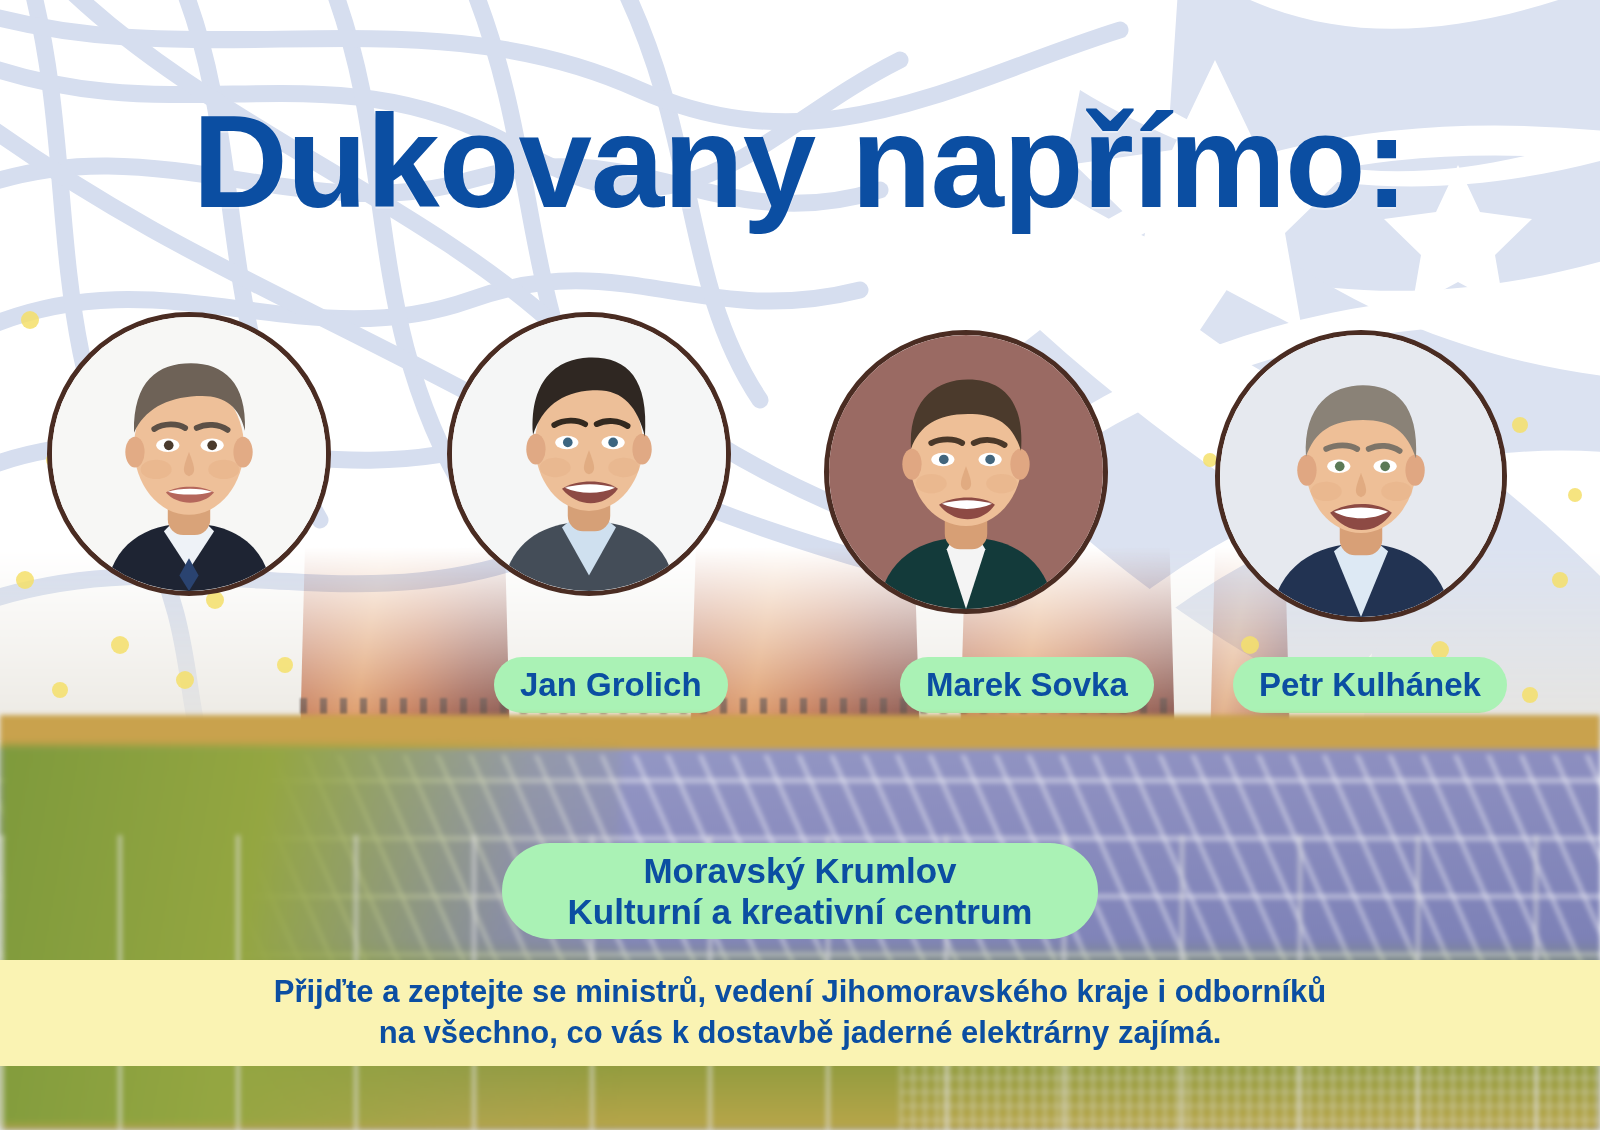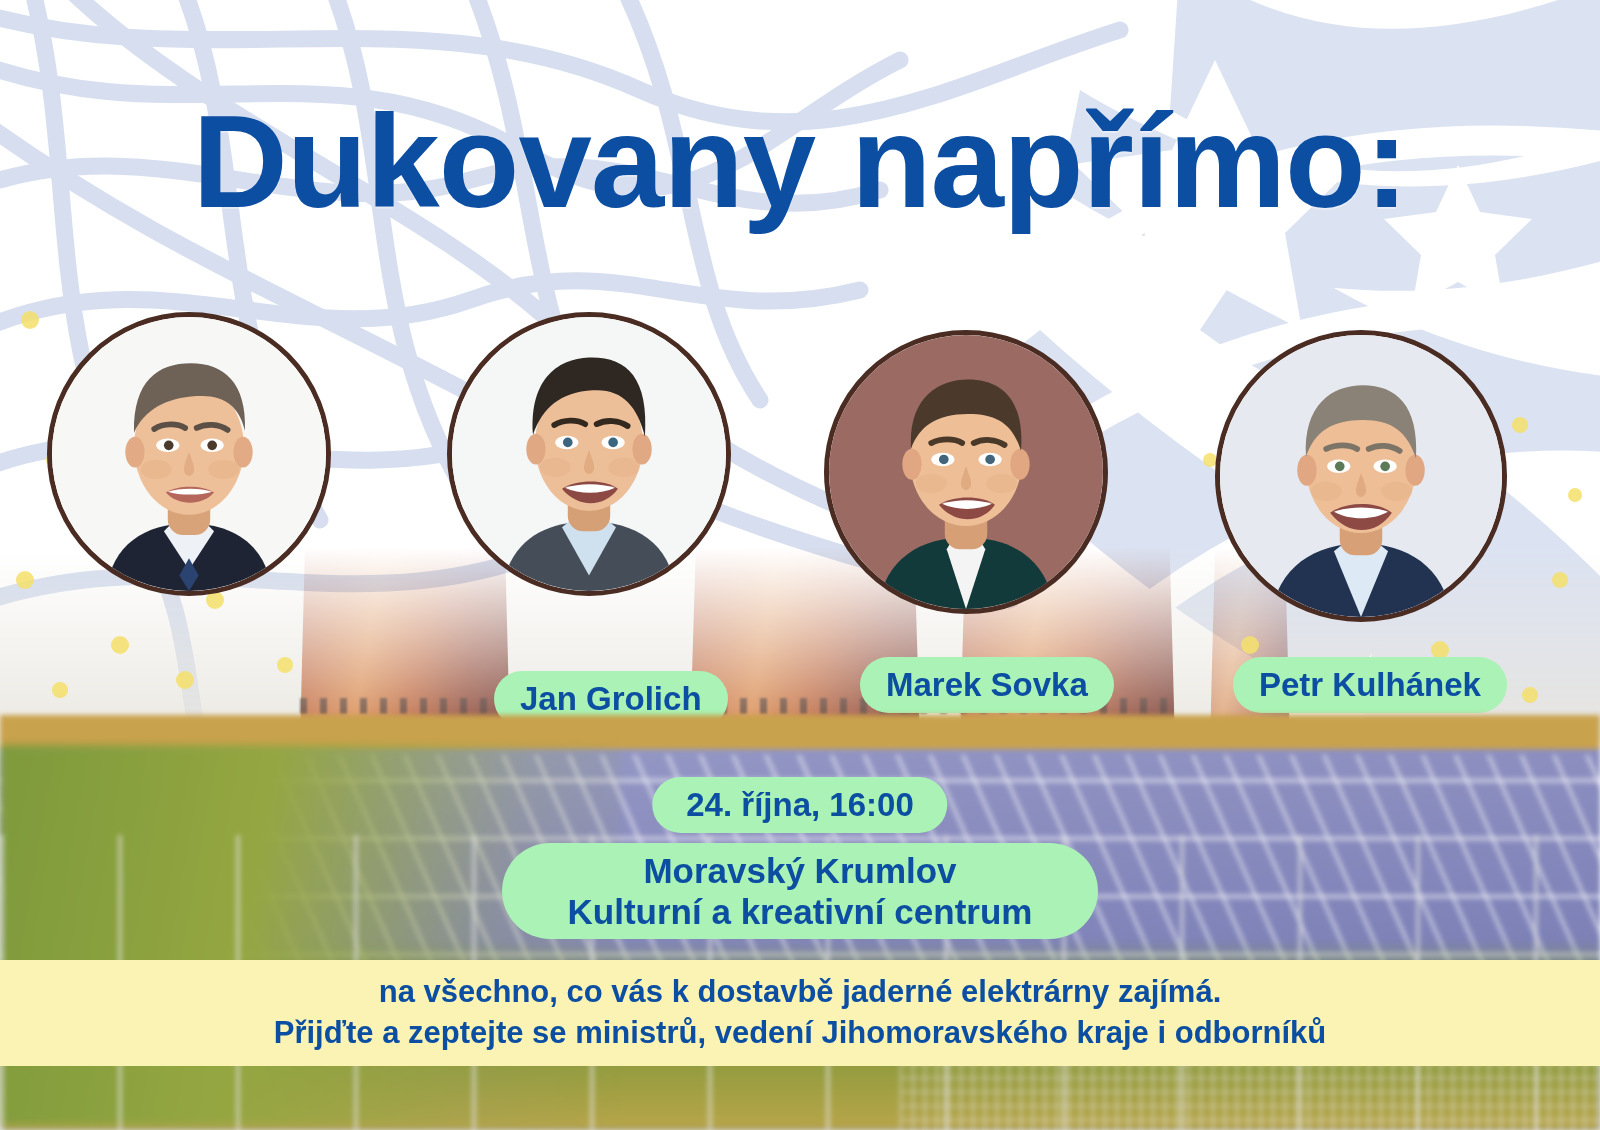--- a/index.html
+++ b/index.html
@@ -296,21 +296,21 @@
       <circle cx="120" cy="130" r="5" fill="#3c6580"></circle>
       <circle cx="167" cy="130" r="5" fill="#3c6580"></circle>
       <path d="M142,138 C136,154 134,160 142,163 C150,160 148,154 142,138" fill="#dda77d" opacity=".8"></path>
 
       <path d="M114,178 C130,168 158,168 172,178 C158,198 130,198 114,178 Z" fill="#8d4a44"></path>
       <path d="M117,177 C132,172 154,172 169,177 C154,184 132,184 117,177 Z" fill="#fff"></path>
       <ellipse cx="107" cy="156" rx="16" ry="10" fill="#e0a87f" opacity=".3"></ellipse>
       <ellipse cx="178" cy="156" rx="16" ry="10" fill="#e0a87f" opacity=".3"></ellipse>
     </svg>
   </div>
-  <div class="pill name-pill" style="left:494px; top:657px;margin-top:14px;">Jan Grolich</div>
+  <div class="pill name-pill" style="left:494px; top:657px;">Jan Grolich</div>
 
   <div class="portrait" style="left:824px; top:330px; width:284px; height:284px;">
     <svg class="ph-img" viewBox="0 0 284 284">
       <rect width="284" height="284" fill="#9a6a63"></rect>
       <path d="M50,284 C58,232 94,210 142,210 C190,210 226,232 234,284 Z" fill="#133a3a"></path>
       <path d="M122,222 L142,284 L162,222 L156,212 L128,212 Z" fill="#f4f4f4"></path>
       <rect x="120" y="176" width="44" height="46" rx="16" fill="#d79f75"></rect>
       <ellipse cx="142" cy="130" rx="58" ry="68" fill="#eebf97"></ellipse>
       <ellipse cx="86" cy="134" rx="10" ry="16" fill="#e0a782"></ellipse>
       <ellipse cx="198" cy="134" rx="10" ry="16" fill="#e0a782"></ellipse>
@@ -322,21 +322,21 @@
       <ellipse cx="167" cy="129" rx="12" ry="7" fill="#fff"></ellipse>
       <circle cx="119" cy="129" r="5" fill="#42657c"></circle>
       <circle cx="167" cy="129" r="5" fill="#42657c"></circle>
       <path d="M142,136 C136,152 134,158 142,161 C150,158 148,152 142,136" fill="#dda67c" opacity=".8"></path>
       <path d="M114,176 C130,166 158,166 172,176 C158,196 130,196 114,176 Z" fill="#8d4a44"></path>
       <path d="M117,175 C132,170 154,170 169,175 C154,182 132,182 117,175 Z" fill="#fff"></path>
       <ellipse cx="106" cy="154" rx="16" ry="10" fill="#e0a87f" opacity=".3"></ellipse>
       <ellipse cx="179" cy="154" rx="16" ry="10" fill="#e0a87f" opacity=".3"></ellipse>
     </svg>
   </div>
-  <div class="pill name-pill" style="left:860px; top:657px;">Marek Sovka</div>
+  <div class="pill name-pill" style="left:900px; top:657px;">Marek Sovka</div>
 
   <div class="portrait" style="left:1215px; top:330px; width:292px; height:292px;">
     <svg class="ph-img" viewBox="0 0 292 292">
       <rect width="292" height="292" fill="#e6e9ef"></rect>
       <path d="M52,292 C60,240 98,216 146,216 C194,216 232,240 240,292 Z" fill="#223352"></path>
       <path d="M118,224 L146,292 L174,224 L164,216 L128,216 Z" fill="#dde9f4"></path>
       <rect x="124" y="182" width="44" height="46" rx="16" fill="#d8a077"></rect>
       <ellipse cx="146" cy="136" rx="57" ry="69" fill="#eebf97"></ellipse>
       <ellipse cx="90" cy="140" rx="10" ry="16" fill="#e0a782"></ellipse>
       <ellipse cx="202" cy="140" rx="10" ry="16" fill="#e0a782"></ellipse>
@@ -360,25 +360,24 @@
   <div class="pill name-pill" style="left:1233px; top:657px;">Petr Kulhánek</div>
 
   <div class="bg-solar">
     <div class="solar-rows"></div>
     <div class="grass"></div>
     <div class="grass-left"></div>
     <div class="fence"></div>
     <div class="fence-mesh"></div>
   </div>
 
-  <div class="pill date-pill">24. října, 16:00</div>
 
   <div class="pill venue-pill">
     <span>Moravský Krumlov</span>
     <span>Kulturní a kreativní centrum</span>
   </div>
 
   <div class="banner">
+    <span>Přijďte a zeptejte se ministrů, vedení Jihomoravského kraje i odborníků</span>
     <span>na všechno, co vás k dostavbě jaderné elektrárny zajímá.</span>
-    <span>Přijďte a zeptejte se ministrů, vedení Jihomoravského kraje i odborníků</span>
   </div>
 
 </div>
 
 </body></html>

